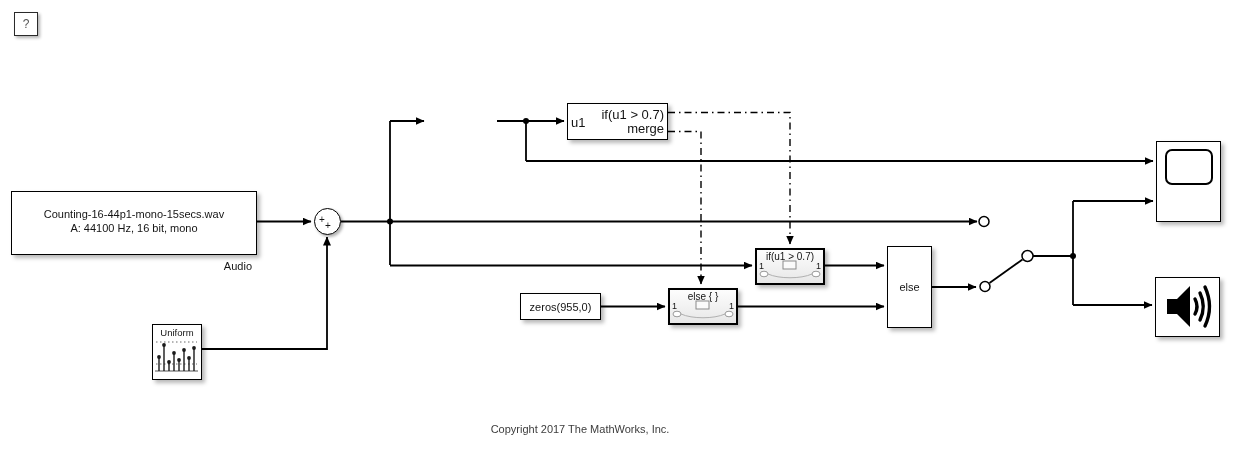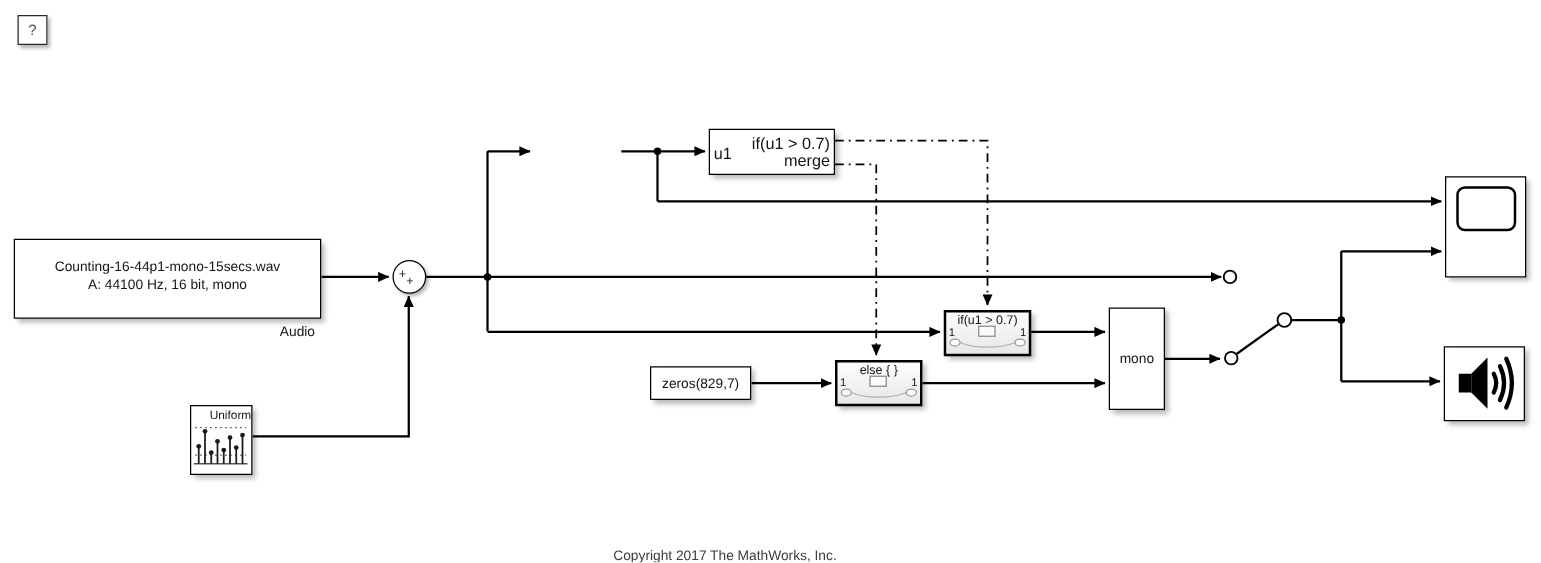--- a/index.html
+++ b/index.html
@@ -41,24 +41,24 @@
   .subsys .p1l { position:absolute; left:2px;  top:11px; font-size:9px; }
   .subsys .p1r { position:absolute; right:2px; top:11px; font-size:9px; }
   .subsys svg { position:absolute; left:0; top:0; }
 
   .merge-block { left:887px; top:246px; width:45px; height:82px; }
 
   .scope-block { left:1156px; top:141px; width:65px; height:81px; }
   .speaker-block { left:1155px; top:277px; width:65px; height:60px; }
 
   .uniform-block { left:152px; top:324px; width:50px; height:56px; }
-  .uniform-block .title { position:absolute; top:2px; width:100%; text-align:right; font-size:9.5px; }
+  .uniform-block .title { position:absolute; top:2px; width:100%; text-align:center; font-size:9.5px; }
 
   .copyright { position:absolute; left:460px; top:423px; width:240px; text-align:center;
-               font-size:11px; color:#3c3c3c;margin-top:16px; }
+               font-size:11px; color:#3c3c3c; }
 </style>
 </head>
 <body>
 
 <div class="canvas">
 
   <svg class="wire-layer" width="1233" height="450" viewBox="0 0 1233 450">
     <defs>
       <marker id="arr" markerUnits="userSpaceOnUse" markerWidth="9" markerHeight="8" refX="8.5" refY="4" orient="auto">
         <path d="M0 0 L9 4 L0 8 Z" fill="#000"></path>
@@ -122,21 +122,21 @@
   </div>
 
 
   <div class="block if-block">
     <span class="p-in">u1</span>
     <span class="p-if">if(u1 &gt; 0.7)</span>
     <span class="p-else">merge</span>
   </div>
 
   <div class="block zeros-block">
-    <div class="flex-center fs11">zeros(829,7)</div>
+    <div class="flex-center fs11">zeros(955,0)</div>
   </div>
 
   <div class="block subsys if-sub">
     <svg width="66" height="33" viewBox="0 0 66 33">
       <rect x="26" y="11" width="13" height="8" fill="#fafafa" stroke="#8a8a8a" stroke-width="1"></rect>
       <path d="M11 24 C 22 29, 44 29, 55 24" fill="none" stroke="#b0b0b0" stroke-width="1"></path>
       <ellipse cx="7" cy="24" rx="4" ry="2.8" fill="#fff" stroke="#9a9a9a" stroke-width="1"></ellipse>
       <ellipse cx="59" cy="24" rx="4" ry="2.8" fill="#fff" stroke="#9a9a9a" stroke-width="1"></ellipse>
     </svg>
     <div class="title">if(u1 &gt; 0.7)</div>
@@ -150,21 +150,21 @@
       <path d="M11 24 C 22 29, 44 29, 55 24" fill="none" stroke="#b0b0b0" stroke-width="1"></path>
       <ellipse cx="7" cy="24" rx="4" ry="2.8" fill="#fff" stroke="#9a9a9a" stroke-width="1"></ellipse>
       <ellipse cx="59" cy="24" rx="4" ry="2.8" fill="#fff" stroke="#9a9a9a" stroke-width="1"></ellipse>
     </svg>
     <div class="title">else { }</div>
     <span class="p1l">1</span>
     <span class="p1r">1</span>
   </div>
 
   <div class="block merge-block">
-    <div class="flex-center fs11">mono</div>
+    <div class="flex-center fs11">else</div>
   </div>
 
   <div class="block scope-block">
     <svg width="62" height="78" viewBox="0 0 62 78">
       <rect x="9" y="8" width="46" height="34" rx="6" ry="6" fill="#fff" stroke="#000" stroke-width="2"></rect>
     </svg>
   </div>
 
   <div class="block speaker-block">
     <svg width="62" height="57" viewBox="0 0 62 57">

